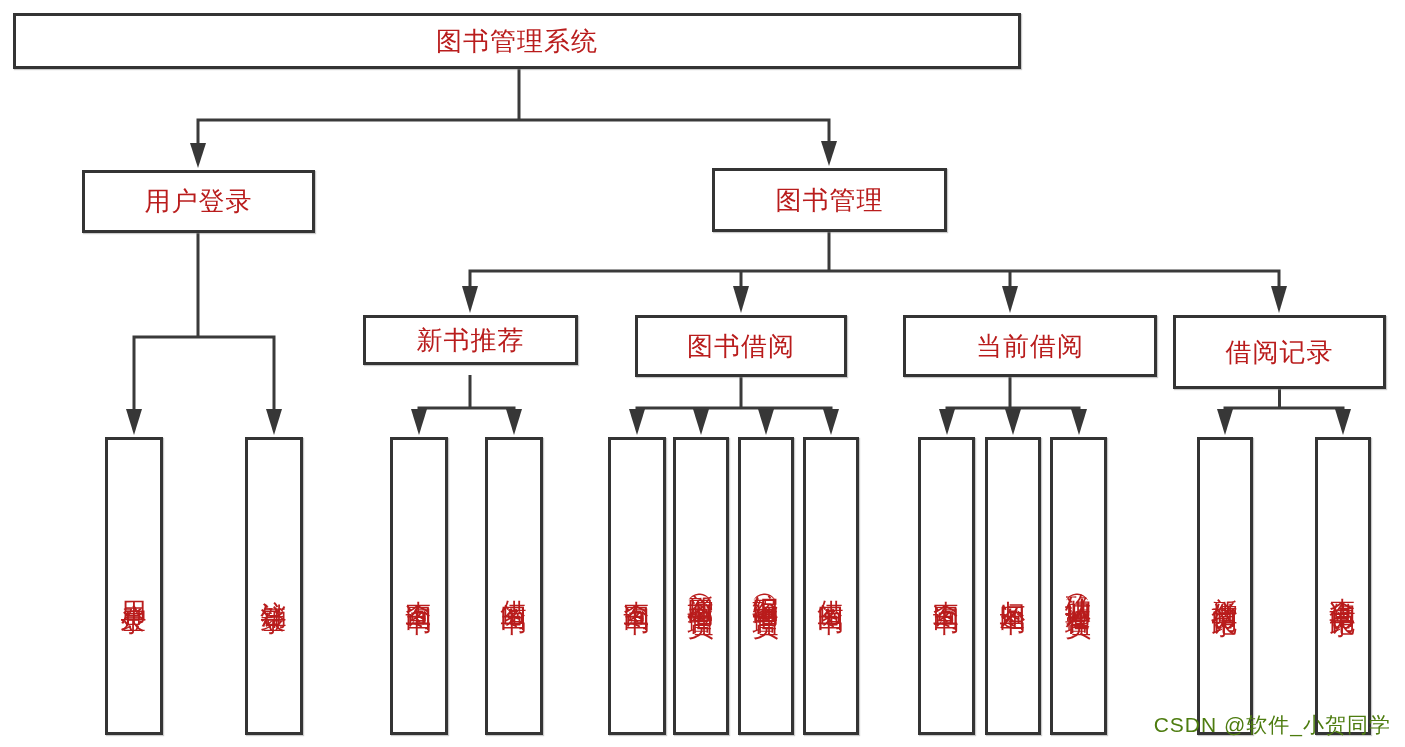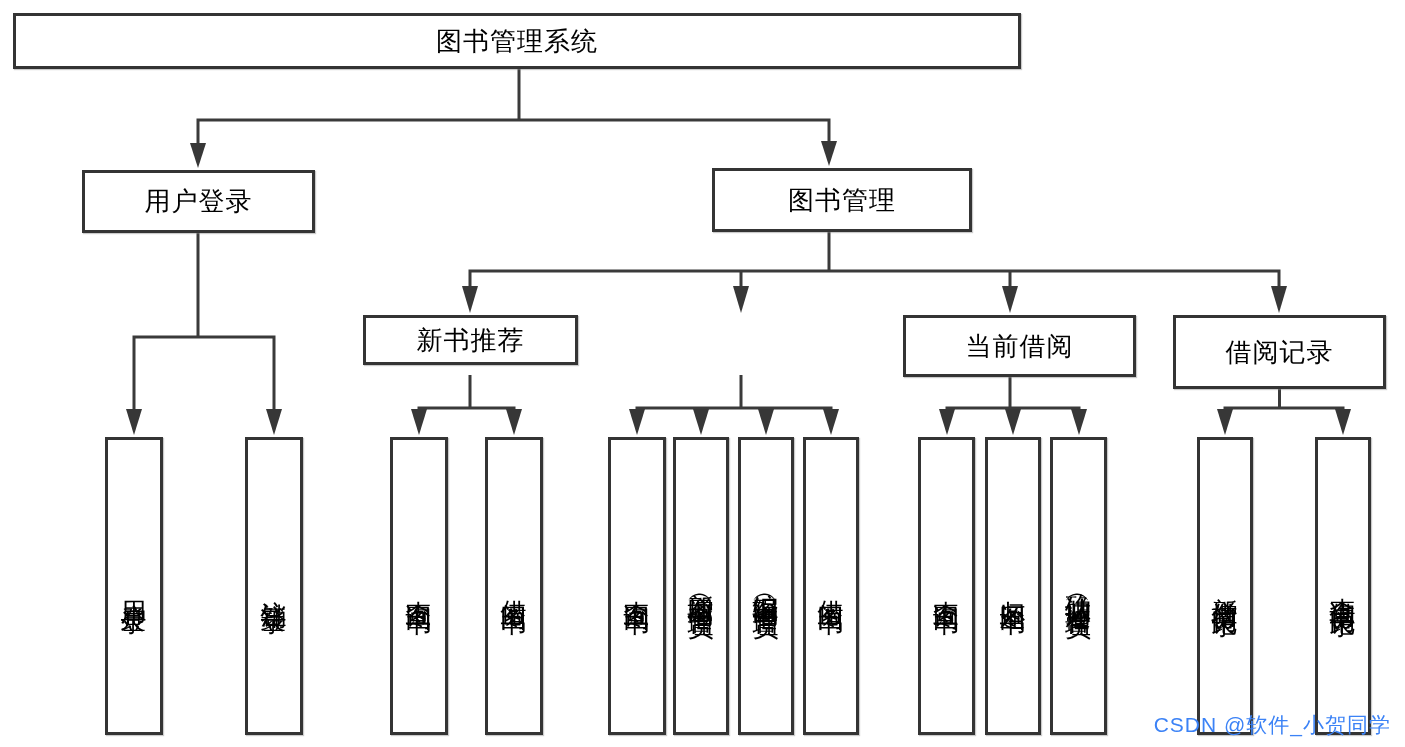--- a/index.html
+++ b/index.html
@@ -16,21 +16,21 @@
     left: 0; top: 0;
     width: 1405px; height: 747px;
   }
   .wires path { stroke: #3a3a3a; stroke-width: 3; fill: none; }
   .wires polygon { fill: #373737; stroke: none; }
   .node {
     position: absolute;
     box-sizing: border-box;
     border: 3px solid #343434;
     background: #ffffff;
-    color: #000000;
+    color: #b91c1c;
     display: flex;
     align-items: center;
     justify-content: center;
     box-shadow: 1px 1px 1px rgba(140,140,140,0.45);
   }
   .node.h span {
     font-size: 26px;
     letter-spacing: 1px;
     white-space: nowrap;
   }
@@ -39,21 +39,21 @@
     text-orientation: mixed;
     font-size: 26px;
     letter-spacing: 3px;
     line-height: 1.0;
   }
   .watermark {
     position: absolute;
     right: 14px;
     bottom: 8px;
     font-size: 21px;
-    color: #3b82f6;
+    color: #4d7c0f;
     letter-spacing: 1px;
     white-space: nowrap;
     z-index: 5;
   }
 </style>
 </head>
 <body>
 
 <div class="stage">
 
@@ -107,28 +107,31 @@
     </g>
   </svg>
 
   <div class="node h" style="left:13px;top:13px;width:1008px;height:56px">
     <span>图书管理系统</span>
   </div>
 
   <div class="node h" style="left:82px;top:170px;width:233px;height:63px">
     <span>用户登录</span>
   </div>
-  <div class="node h" style="left:712px;top:168px;width:260px;height:64px">
+  <div class="node h" style="left:712px;top:168px;width:235px;height:64px">
     <span>图书管理</span>
   </div>
 
   <div class="node h" style="left:363px;top:315px;width:215px;height:50px">
     <span>新书推荐</span>
   </div>
-  <div class="node h" style="left:903px;top:315px;width:233px;height:62px">
+  <div class="node h" style="left:635px;top:315px;width:212px;height:62px">
+    <span>图书借阅</span>
+  </div>
+  <div class="node h" style="left:903px;top:315px;width:254px;height:62px">
     <span>当前借阅</span>
   </div>
   <div class="node h" style="left:1173px;top:315px;width:213px;height:74px">
     <span>借阅记录</span>
   </div>
 
   <div class="node v" style="left:105px;top:437px;width:58px;height:298px">
     <span>用户登录</span>
   </div>
   <div class="node v" style="left:245px;top:437px;width:58px;height:298px">

